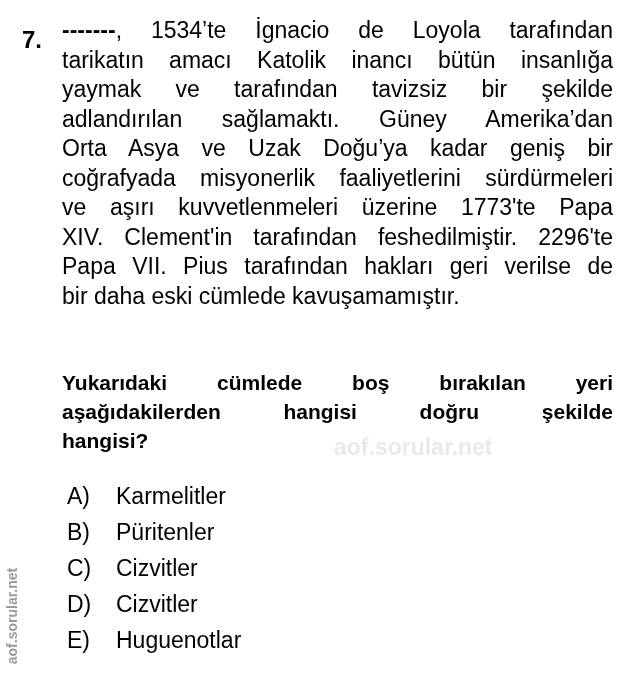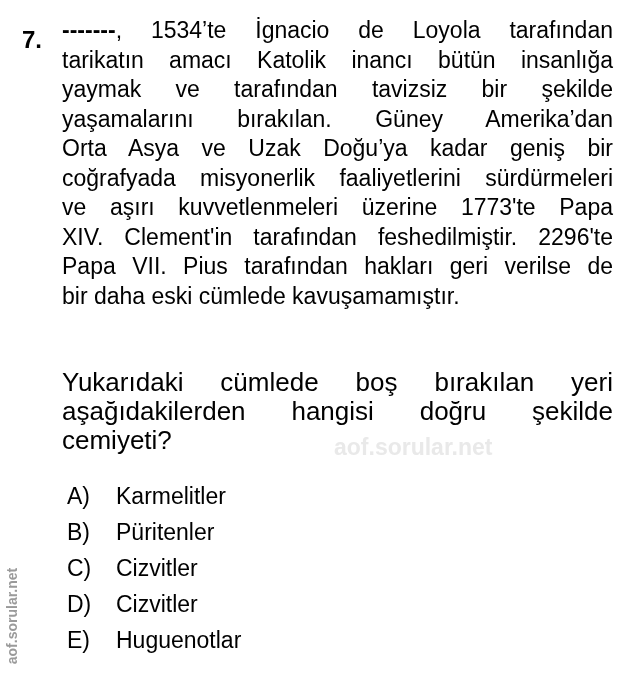--- a/index.html
+++ b/index.html
@@ -42,22 +42,22 @@
       text-align-last: left;
     }
     .blank {
       font-weight: bold;
     }
     .prompt {
       position: absolute;
       left: 62px;
       top: 368px;
       width: 551px;
-      font-size: 26px;
-      font-weight: normal;
+      font-size: 21px;
+      font-weight: bold;
       line-height: 29px;
     }
     .prompt .line {
       display: block;
       text-align: justify;
       text-align-last: justify;
       white-space: nowrap;
     }
     .prompt .line.last {
       text-align-last: left;
@@ -106,33 +106,33 @@
   </style>
 </head>
 <body>
 
 <div class="qnum">7.</div>
 
 <div class="stem">
   <span class="line"><span class="blank">-------</span><span>, 1534’te İgnacio de Loyola tarafından</span></span>
   <span class="line">tarikatın amacı Katolik inancı bütün insanlığa</span>
   <span class="line">yaymak ve tarafından tavizsiz bir şekilde</span>
-  <span class="line">yaşamalarını bırakılan. Güney Amerika’dan</span>
+  <span class="line">adlandırılan sağlamaktı. Güney Amerika’dan</span>
   <span class="line">Orta Asya ve Uzak Doğu’ya kadar geniş bir</span>
   <span class="line">coğrafyada misyonerlik faaliyetlerini sürdürmeleri</span>
   <span class="line">ve aşırı kuvvetlenmeleri üzerine 1773'te Papa</span>
   <span class="line">XIV. Clement'in tarafından feshedilmiştir. 2296'te</span>
   <span class="line">Papa VII. Pius tarafından hakları geri verilse de</span>
   <span class="line last">bir daha eski cümlede kavuşamamıştır.</span>
 </div>
 
 <div class="prompt">
   <span class="line">Yukarıdaki cümlede boş bırakılan yeri</span>
   <span class="line">aşağıdakilerden hangisi doğru şekilde</span>
-  <span class="line last">cemiyeti?</span>
+  <span class="line last">hangisi?</span>
 </div>
 
 <div class="watermark-center">aof.sorular.net</div>
 
 <div class="options">
   <div class="option">
     <span class="letter">A)</span>
     <span>Karmelitler</span>
   </div>
   <div class="option">

